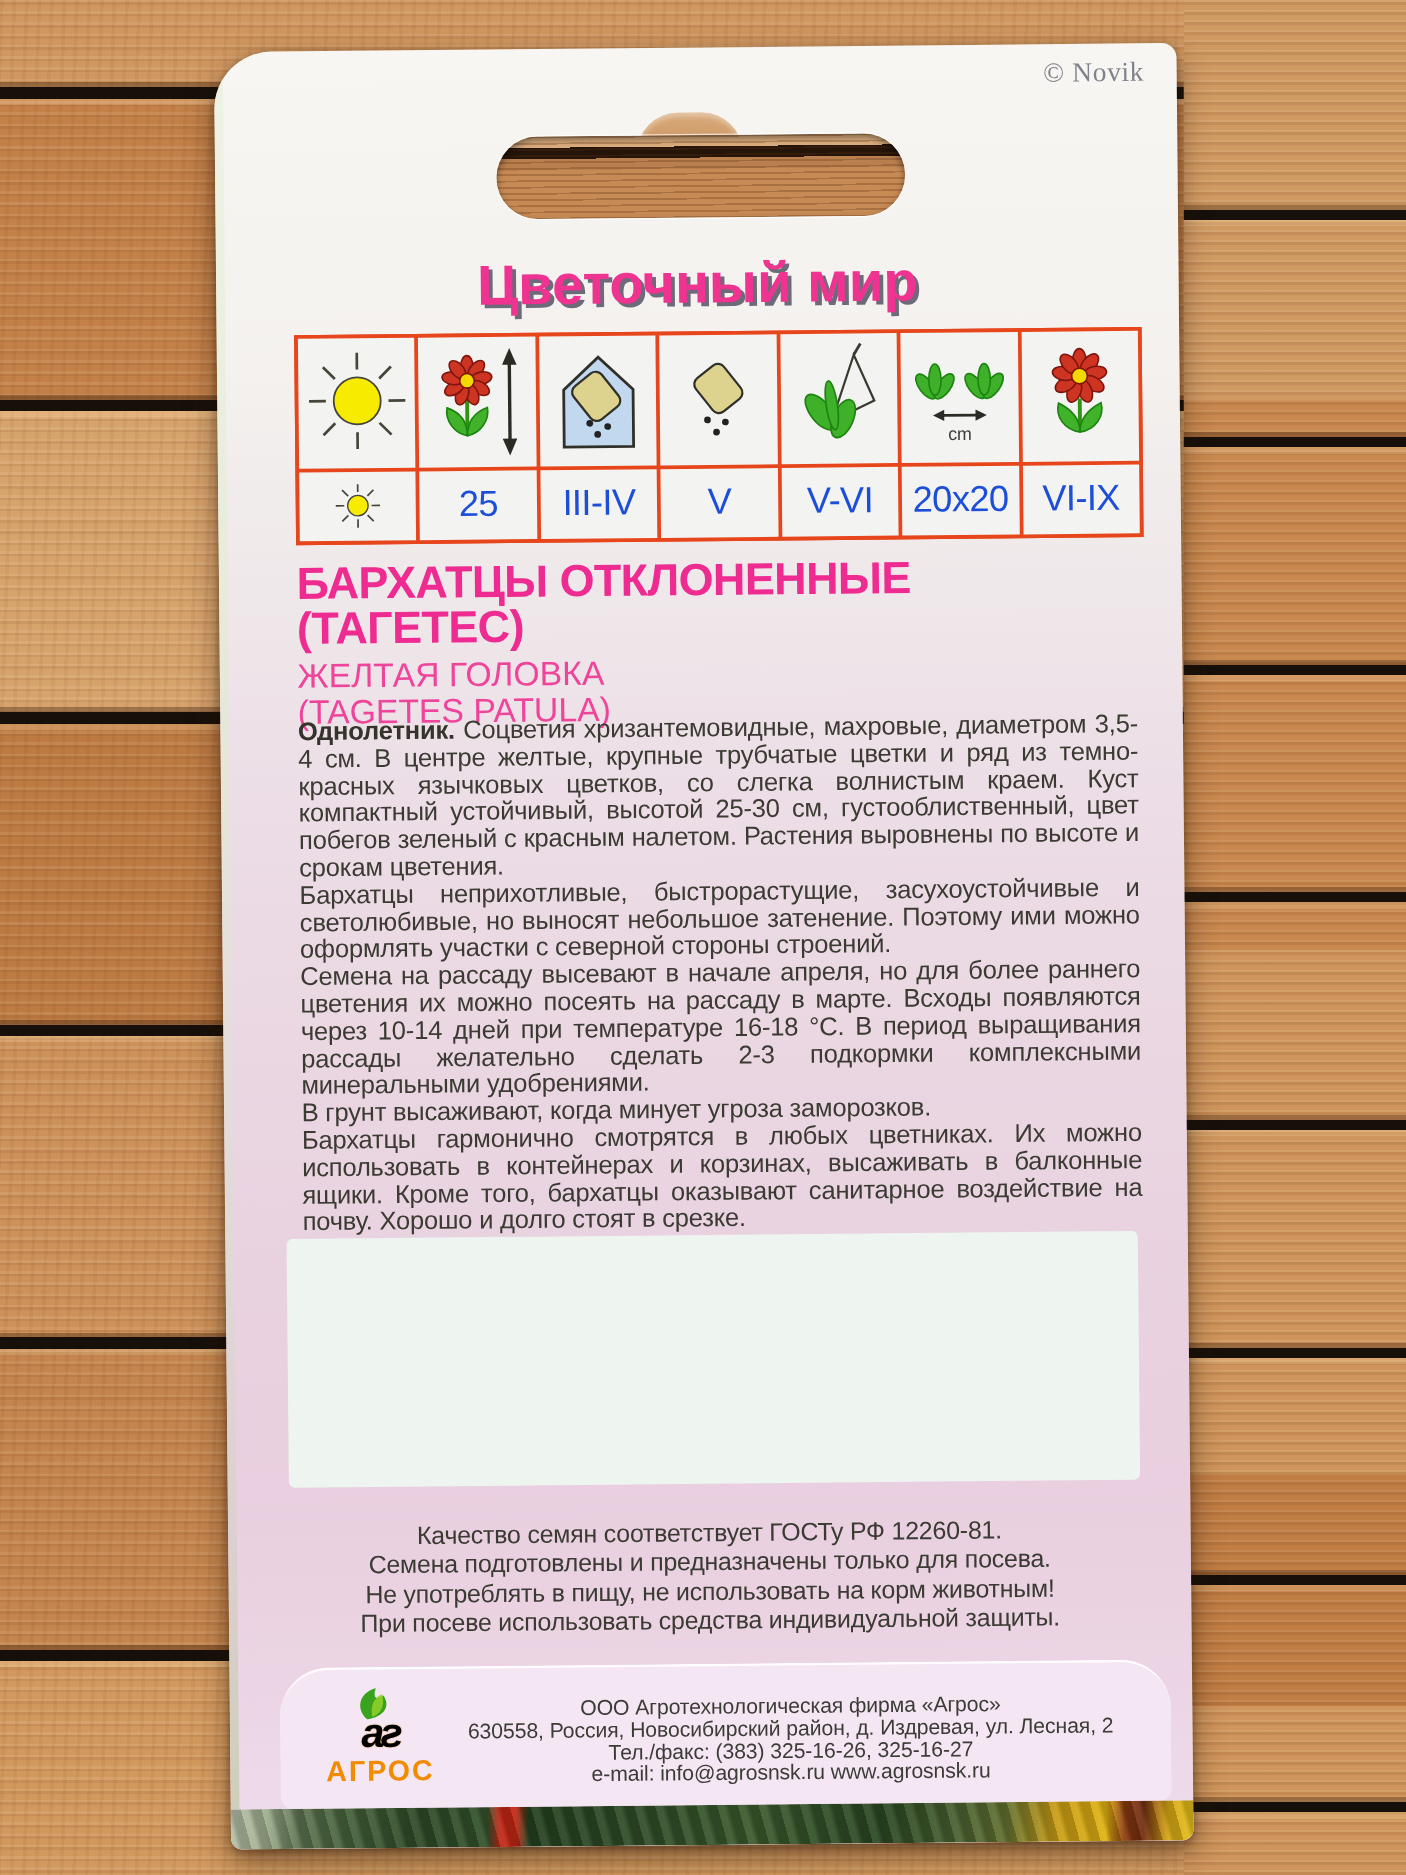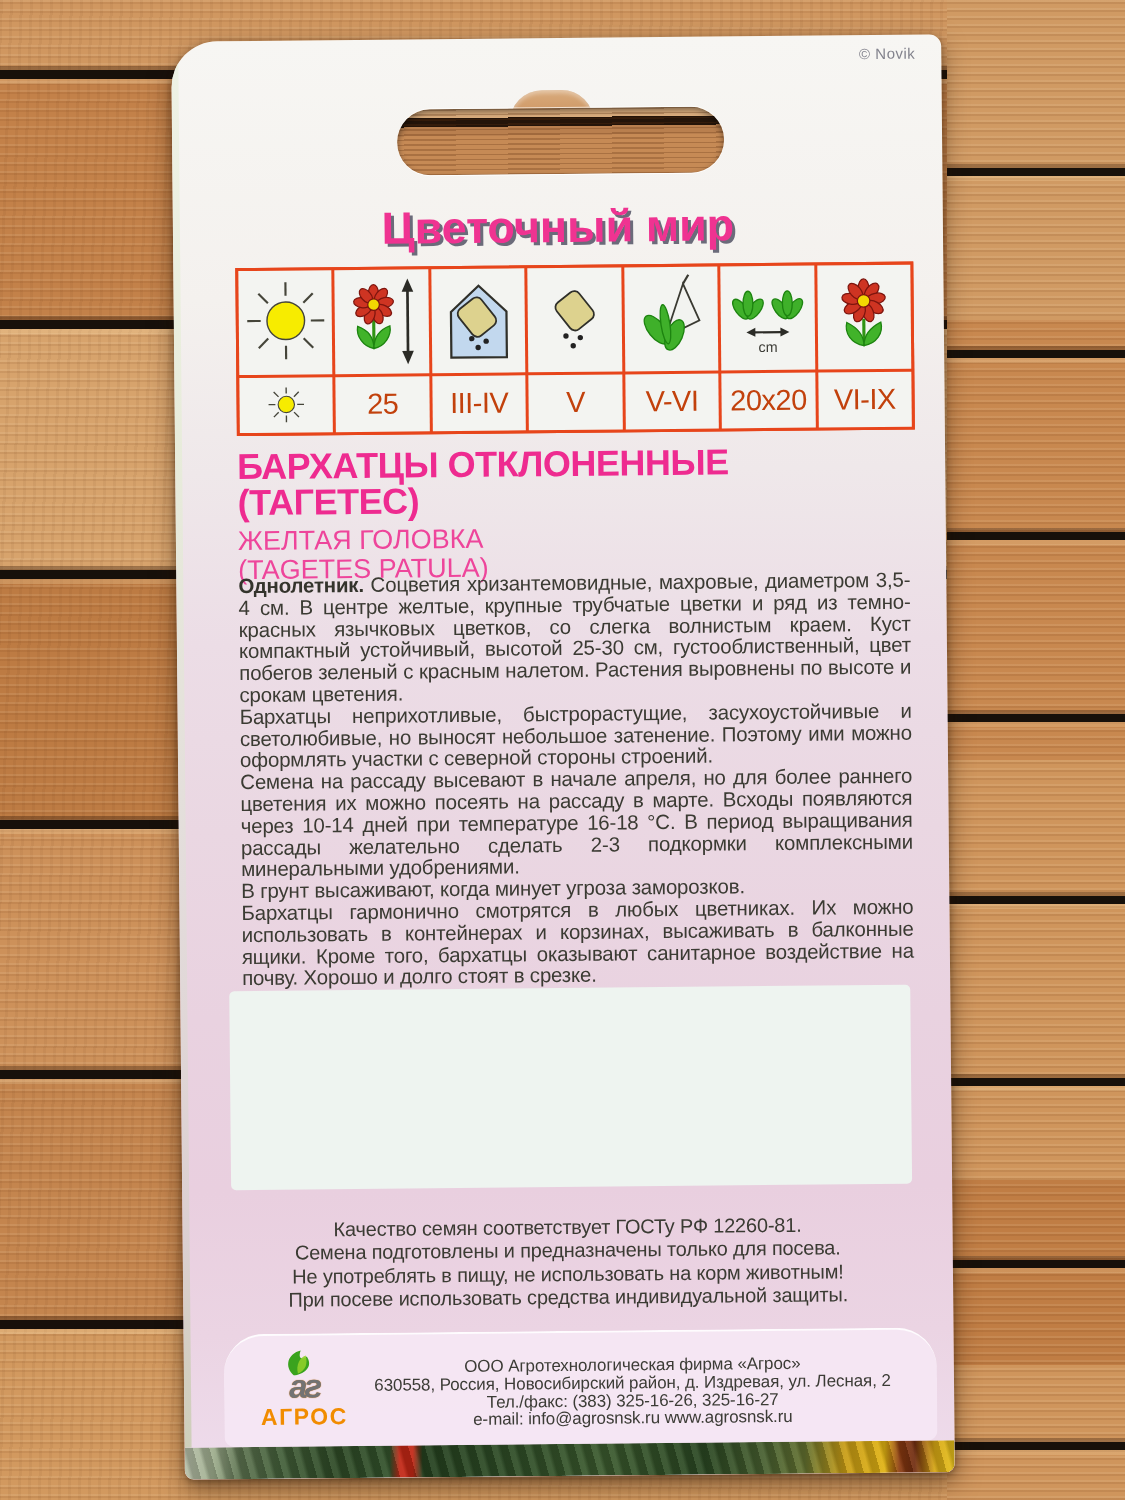--- a/index.html
+++ b/index.html
@@ -34,21 +34,21 @@
     transform:rotate(-0.55deg);transform-origin:50% 50%;
     border-radius:46px 12px 9px 9px;overflow:hidden;
     background:linear-gradient(180deg,
       #f7f6f3 0%, #f4f1ee 18%, #efe8ea 30%, #ecdde6 42%, #ead7e2 55%,
       #e9d2e0 68%, #e9cfdf 80%, #ebd4e3 90%, #eedcec 100%);
     box-shadow:0 10px 24px rgba(35,17,4,.5), 0 2px 6px rgba(35,17,4,.35);}
   .edge-left{position:absolute;left:0;top:0;bottom:32px;width:7px;pointer-events:none;
     background:linear-gradient(180deg,#edf2e3 0%,#e6ecd8 30%,#e2ddda 60%,#d9cfcd 85%,#c9cdb2 100%);
     opacity:.85;}
 
-  .copyright{position:absolute;top:10px;right:26px;font-size:15px;color:#82828c;letter-spacing:.5px;}
+  .copyright{position:absolute;top:10px;right:26px;font-size:22px;color:#82828c;letter-spacing:.5px;font-family:Liberation Serif, serif;}
 
   
   .hole-bump{position:absolute;left:338px;top:52px;width:84px;height:40px;
     border-radius:42px 42px 10px 10px;
     background:linear-gradient(180deg,#d9ab7c,#c68a55);
     box-shadow:inset 0 3px 4px rgba(255,255,255,.35), inset 0 -2px 3px rgba(0,0,0,.2);}
   .hang-hole{position:absolute;left:225px;top:70px;width:327px;height:66px;border-radius:33px;
     background-image:
       repeating-linear-gradient(180deg, rgba(95,48,16,.28) 0 1.5px, rgba(0,0,0,0) 1.5px 5px),
       linear-gradient(180deg,#dcae7e 0 9px,#241409 9px 18px,#b97f4e 18px 27px,#c68a55 27px 100%);
@@ -58,21 +58,21 @@
     font-size:45px;font-weight:bold;letter-spacing:0;color:#ef3391;
     text-shadow:3px 3px 0 rgba(72,72,92,.8);}
 
   
   .icon-table{position:absolute;left:62px;top:227px;width:672px;
     display:grid;grid-template-columns:repeat(7,1fr);grid-template-rows:104px 55px;
     gap:3px;border:3px solid #e7451b;background:#e7451b;box-sizing:border-box;}
   .icon-table{width:678px;}
   .cell{background:#f3f4f1;display:flex;align-items:center;justify-content:center;overflow:hidden;}
   .cell svg{width:92%;height:94%;}
-  .value-cell{font-size:29px;color:#c2410c;letter-spacing:-.5px;}
+  .value-cell{font-size:29px;color:#1d4ed8;letter-spacing:-.5px;}
 
   
   .variety{position:absolute;left:62px;top:408px;width:680px;line-height:1.0;}
   .variety-title{font-size:36px;font-weight:bold;color:#ee2b90;letter-spacing:-.5px;}
   .variety-sub{font-size:27px;color:#ee459b;margin-top:7px;}
   .variety-latin{font-size:27px;color:#ee459b;margin-top:2px;}
 
   
   .description{position:absolute;left:62px;top:534px;width:672px;
     font-size:20.5px;line-height:21.8px;letter-spacing:-.2px;
@@ -85,21 +85,21 @@
 
   .notice{position:absolute;left:0;right:0;top:1178px;text-align:center;
     font-size:20px;line-height:23.4px;color:#3b3b33;letter-spacing:-.2px;}
 
   
   .band{position:absolute;left:40px;top:1293px;width:713px;height:113px;
     background:rgba(245,231,244,.92);border-radius:40px 40px 10px 10px;
     border-top:2px solid rgba(255,255,255,.85);box-sizing:border-box;}
   .logo{position:absolute;left:34px;top:14px;width:92px;text-align:center;line-height:1;}
   .logo-leaf{display:block;margin:0 auto -6px 26px;}
-  .logo-mark{font-size:33px;font-weight:800;font-style:italic;color:#737373;
+  .logo-mark{font-size:33px;font-weight:800;font-style:italic;color:#000000;
     letter-spacing:-3px;text-shadow:0 0 1px #cf6e00;display:block;}
   .logo-name{font-size:23px;font-weight:800;color:#f18c00;letter-spacing:1.5px;display:block;margin-top:3px;}
   .address{position:absolute;inset:0;padding:24px 16px 0 120px;text-align:center;
     font-size:17px;line-height:17.8px;color:#3c3c36;letter-spacing:-.1px;}
 
   
   .photo-strip{position:absolute;left:0;right:0;top:1406px;height:32px;
     border-radius:0 0 9px 9px;
     background-image:
       repeating-linear-gradient(75deg, rgba(255,255,255,.07) 0 5px, rgba(0,0,0,.18) 9px 16px),

